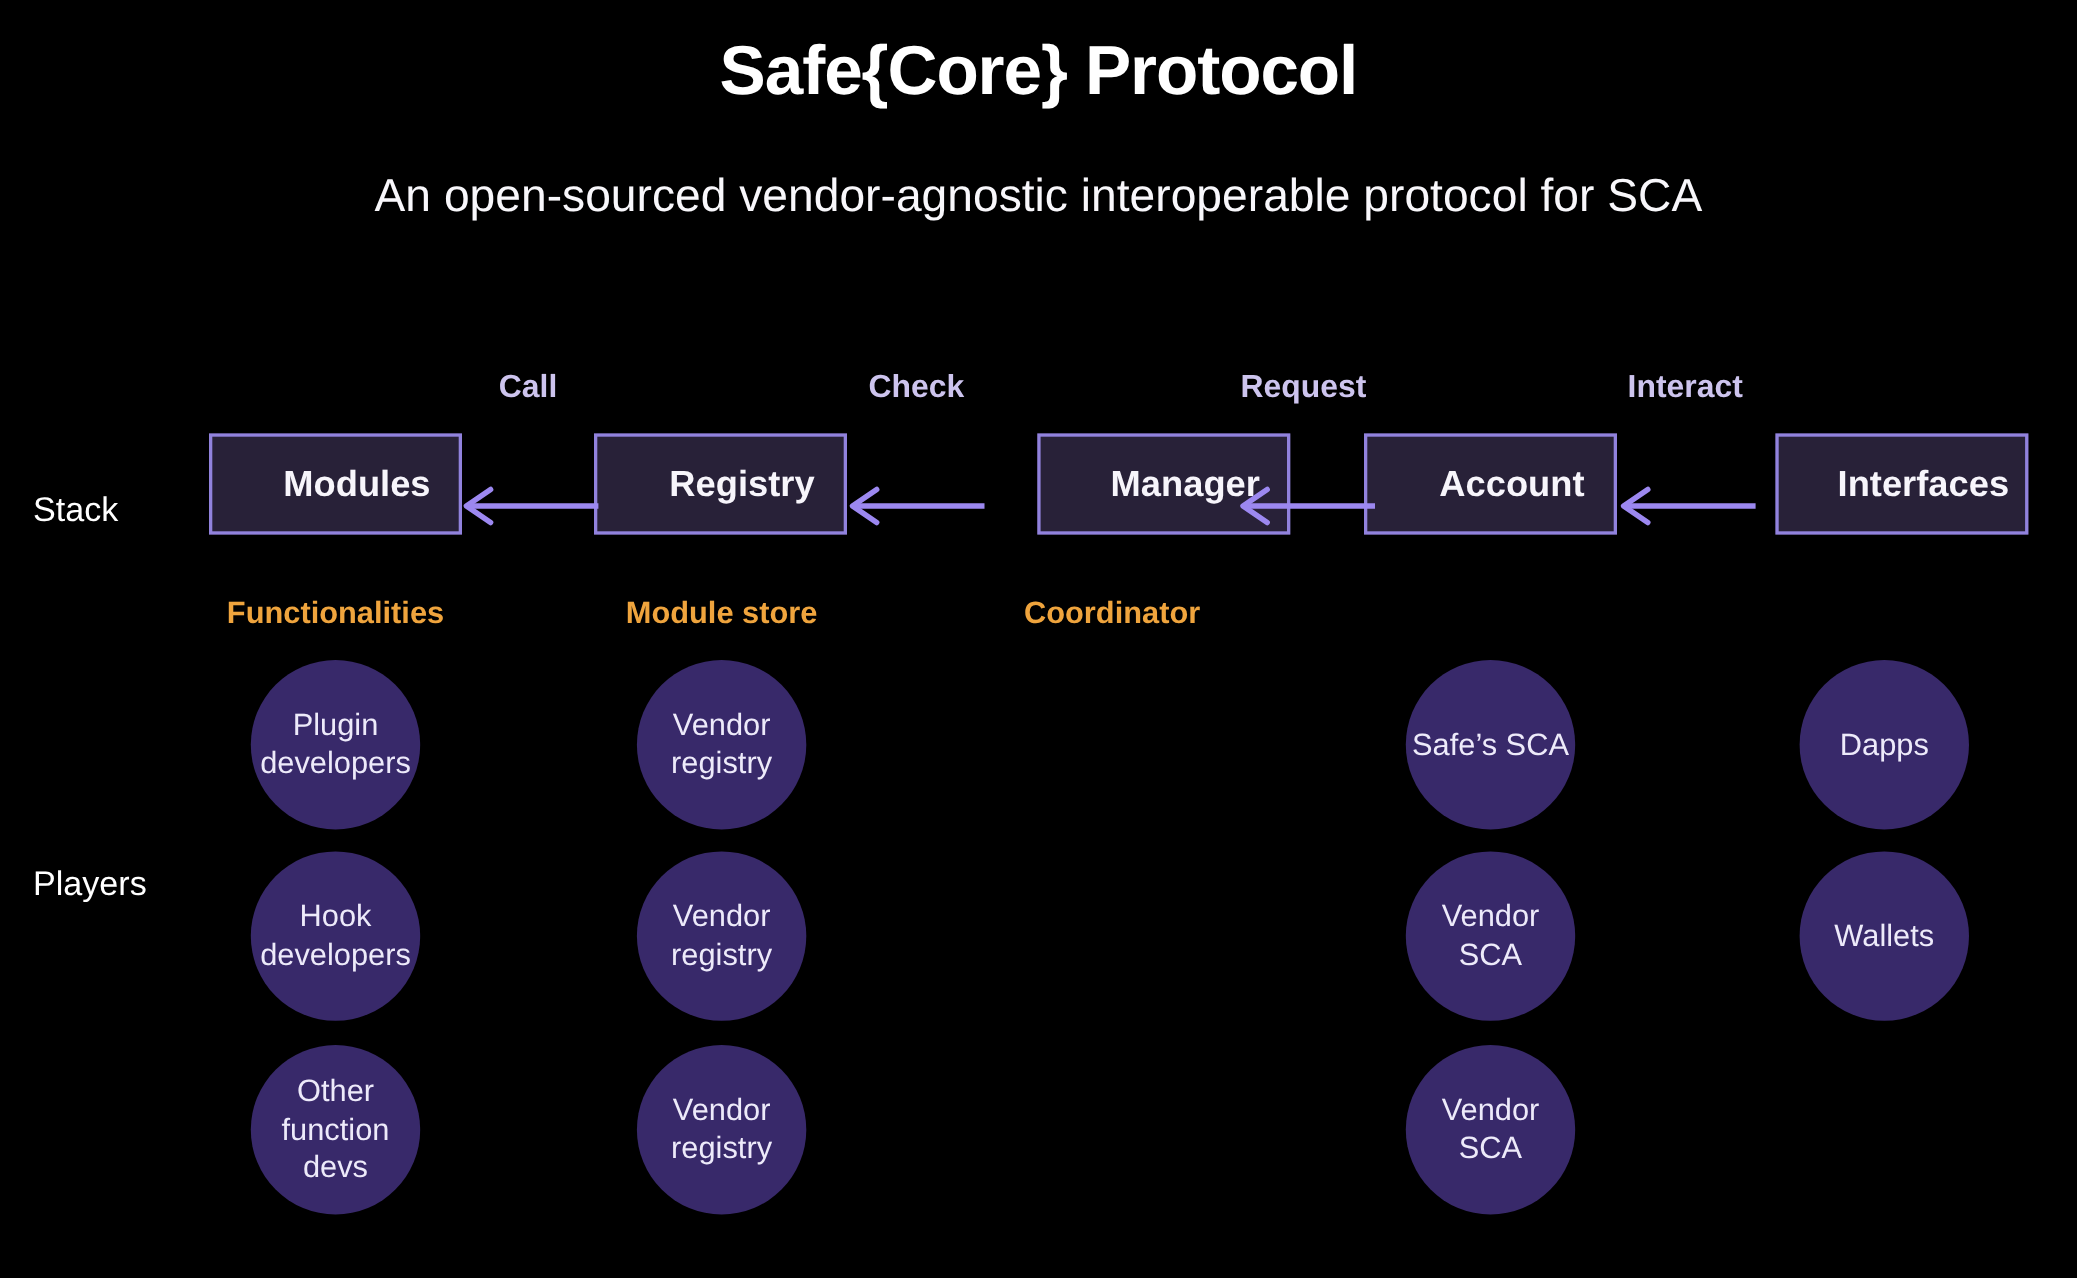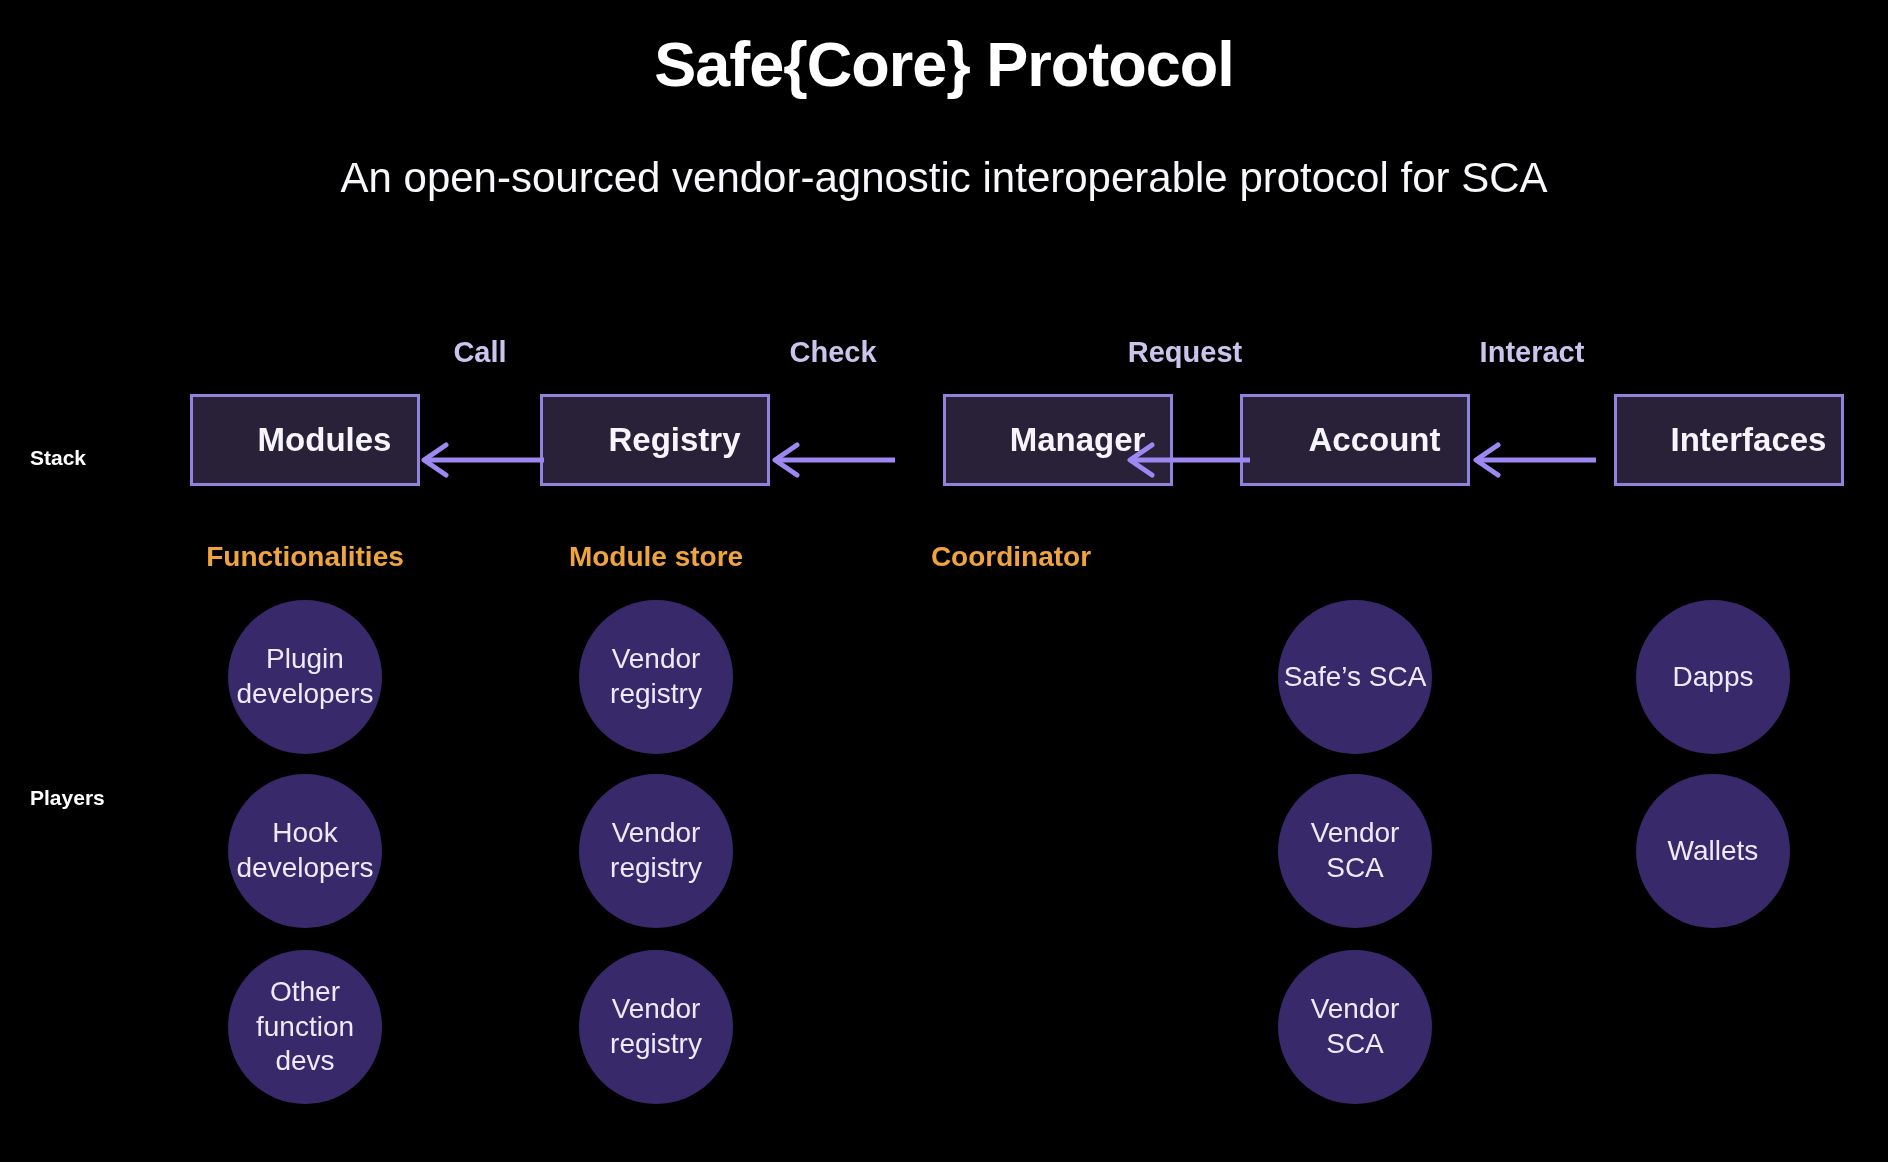--- a/index.html
+++ b/index.html
@@ -33,21 +33,21 @@
   }
   .subtitle{
     position:absolute;left:0;right:0;top:154px;
     text-align:center;
     font-size:42px;font-weight:400;
     color:#f8f7fb;
   }
   .row-label{
     position:absolute;
     color:var(--text-primary);
-    font-weight:700;font-size:21px;
+    font-weight:400;font-size:31px;
   }
   .row-label.stack{left:30px;top:446px;}
   .row-label.players{left:30px;top:786px;}
   .box{
     position:absolute;top:394px;height:92px;width:230px;
     background:var(--box-fill);
     border:3px solid var(--box-border);
     display:flex;align-items:center;justify-content:center;
     color:#f7f5fb;font-size:33px;font-weight:700;padding-left:39px;
   }

